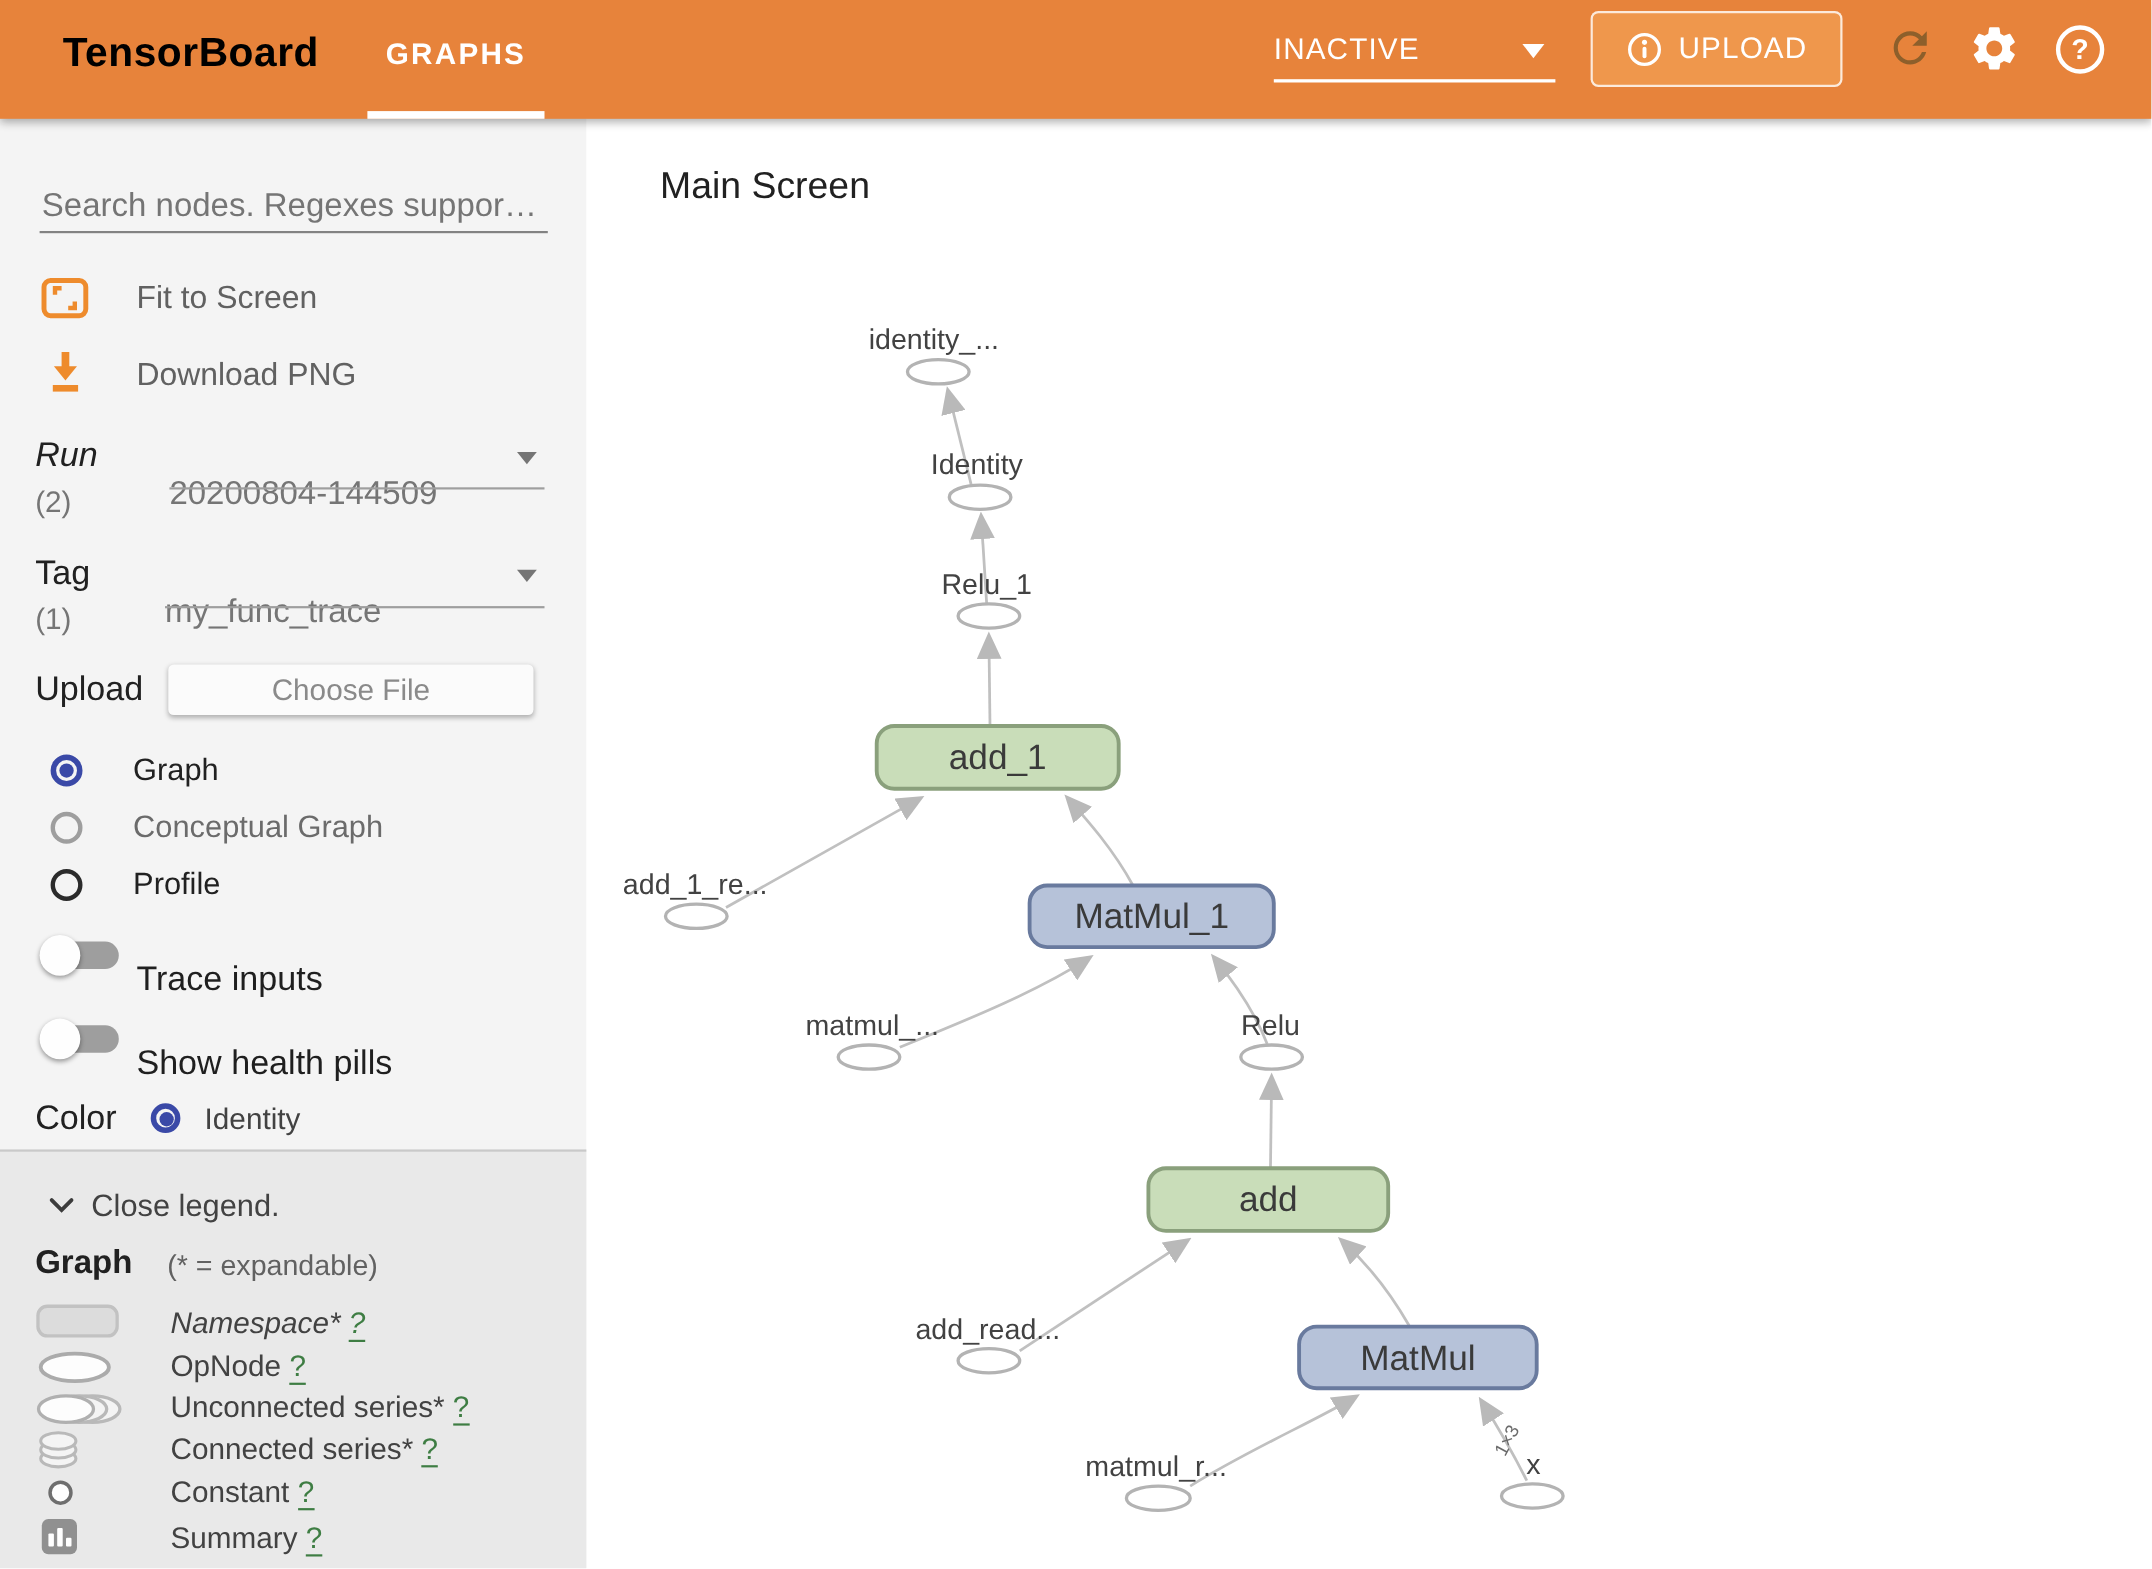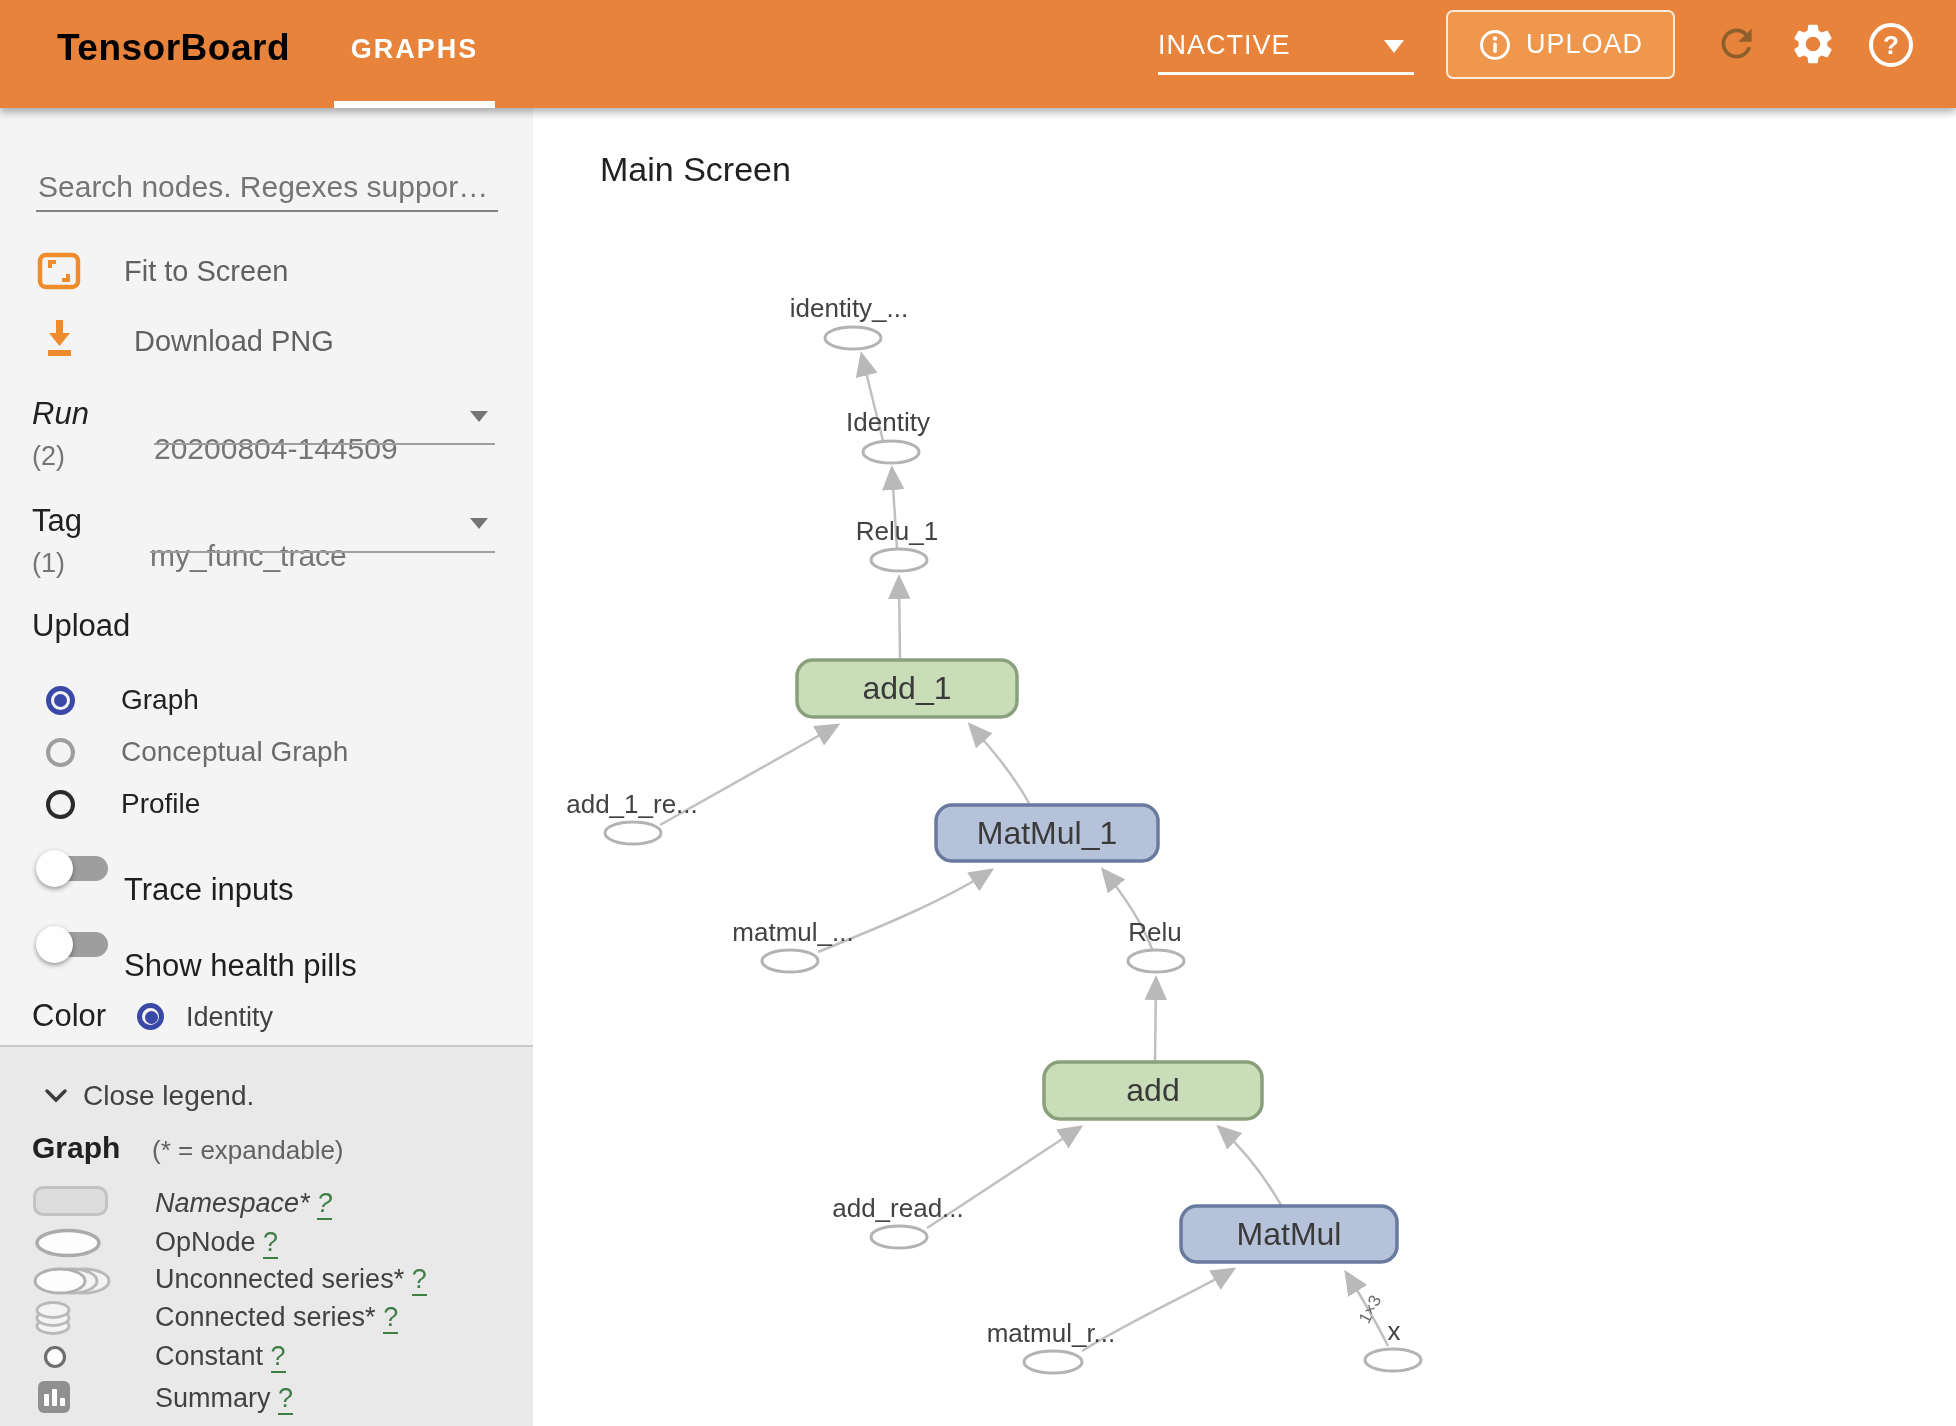--- a/index.html
+++ b/index.html
@@ -151,35 +151,36 @@
       <path d="M 14 20 L 14 14 L 20 14" fill="none" stroke="#ee8b2c" stroke-width="4"></path>
       <path d="M 32 26 L 32 32 L 26 32" fill="none" stroke="#ee8b2c" stroke-width="4"></path>
     </svg>
     <div class="sb action-label" style="left:124px;top:147px;">Fit to Screen</div>
 
     <svg class="sb" style="left:36px;top:208px;" width="46" height="46">
       <rect x="20" y="4" width="7" height="14" fill="#ee8b2c"></rect>
       <polygon points="13,17 34,17 23.5,30" fill="#ee8b2c"></polygon>
       <rect x="12" y="34" width="23" height="6" fill="#ee8b2c"></rect>
     </svg>
-    <div class="sb action-label" style="left:124px;top:217px;margin-left:10px;">Download PNG</div>
+    <div class="sb action-label" style="left:124px;top:217px;">Download PNG</div>
 
     <div class="sb sb-label" style="left:32px;top:288px;font-style:italic;">Run</div>
     <div class="sb sb-count" style="left:32px;top:333px;">(2)</div>
     <div class="sb sb-value" style="left:154px;top:293px;">20200804-144509</div>
     <div class="field-underline" style="left:154px;top:335px;width:341px;"></div>
     <div class="field-caret" style="left:470px;top:303px;"></div>
 
     <div class="sb sb-label" style="left:32px;top:395px;">Tag</div>
     <div class="sb sb-count" style="left:32px;top:440px;">(1)</div>
     <div class="sb sb-value" style="left:150px;top:400px;">my_func_trace</div>
     <div class="field-underline" style="left:150px;top:443px;width:345px;"></div>
     <div class="field-caret" style="left:470px;top:410px;"></div>
 
     <div class="sb sb-label" style="left:32px;top:500px;">Upload</div>
+    <button class="choose-btn">Choose File</button>
 
     <div class="radio sel" style="left:46px;top:578px;"></div>
     <div class="sb radio-label" style="left:121px;top:576px;">Graph</div>
     <div class="radio un-gray" style="left:46px;top:630px;"></div>
     <div class="sb radio-label" style="left:121px;top:628px;color:#6b6b6b;">Conceptual Graph</div>
     <div class="radio un-dark" style="left:46px;top:682px;"></div>
     <div class="sb radio-label" style="left:121px;top:680px;">Profile</div>
 
     <div class="toggle-track" style="left:47px;top:748px;"></div>
     <div class="toggle-thumb" style="left:36px;top:742px;"></div>

